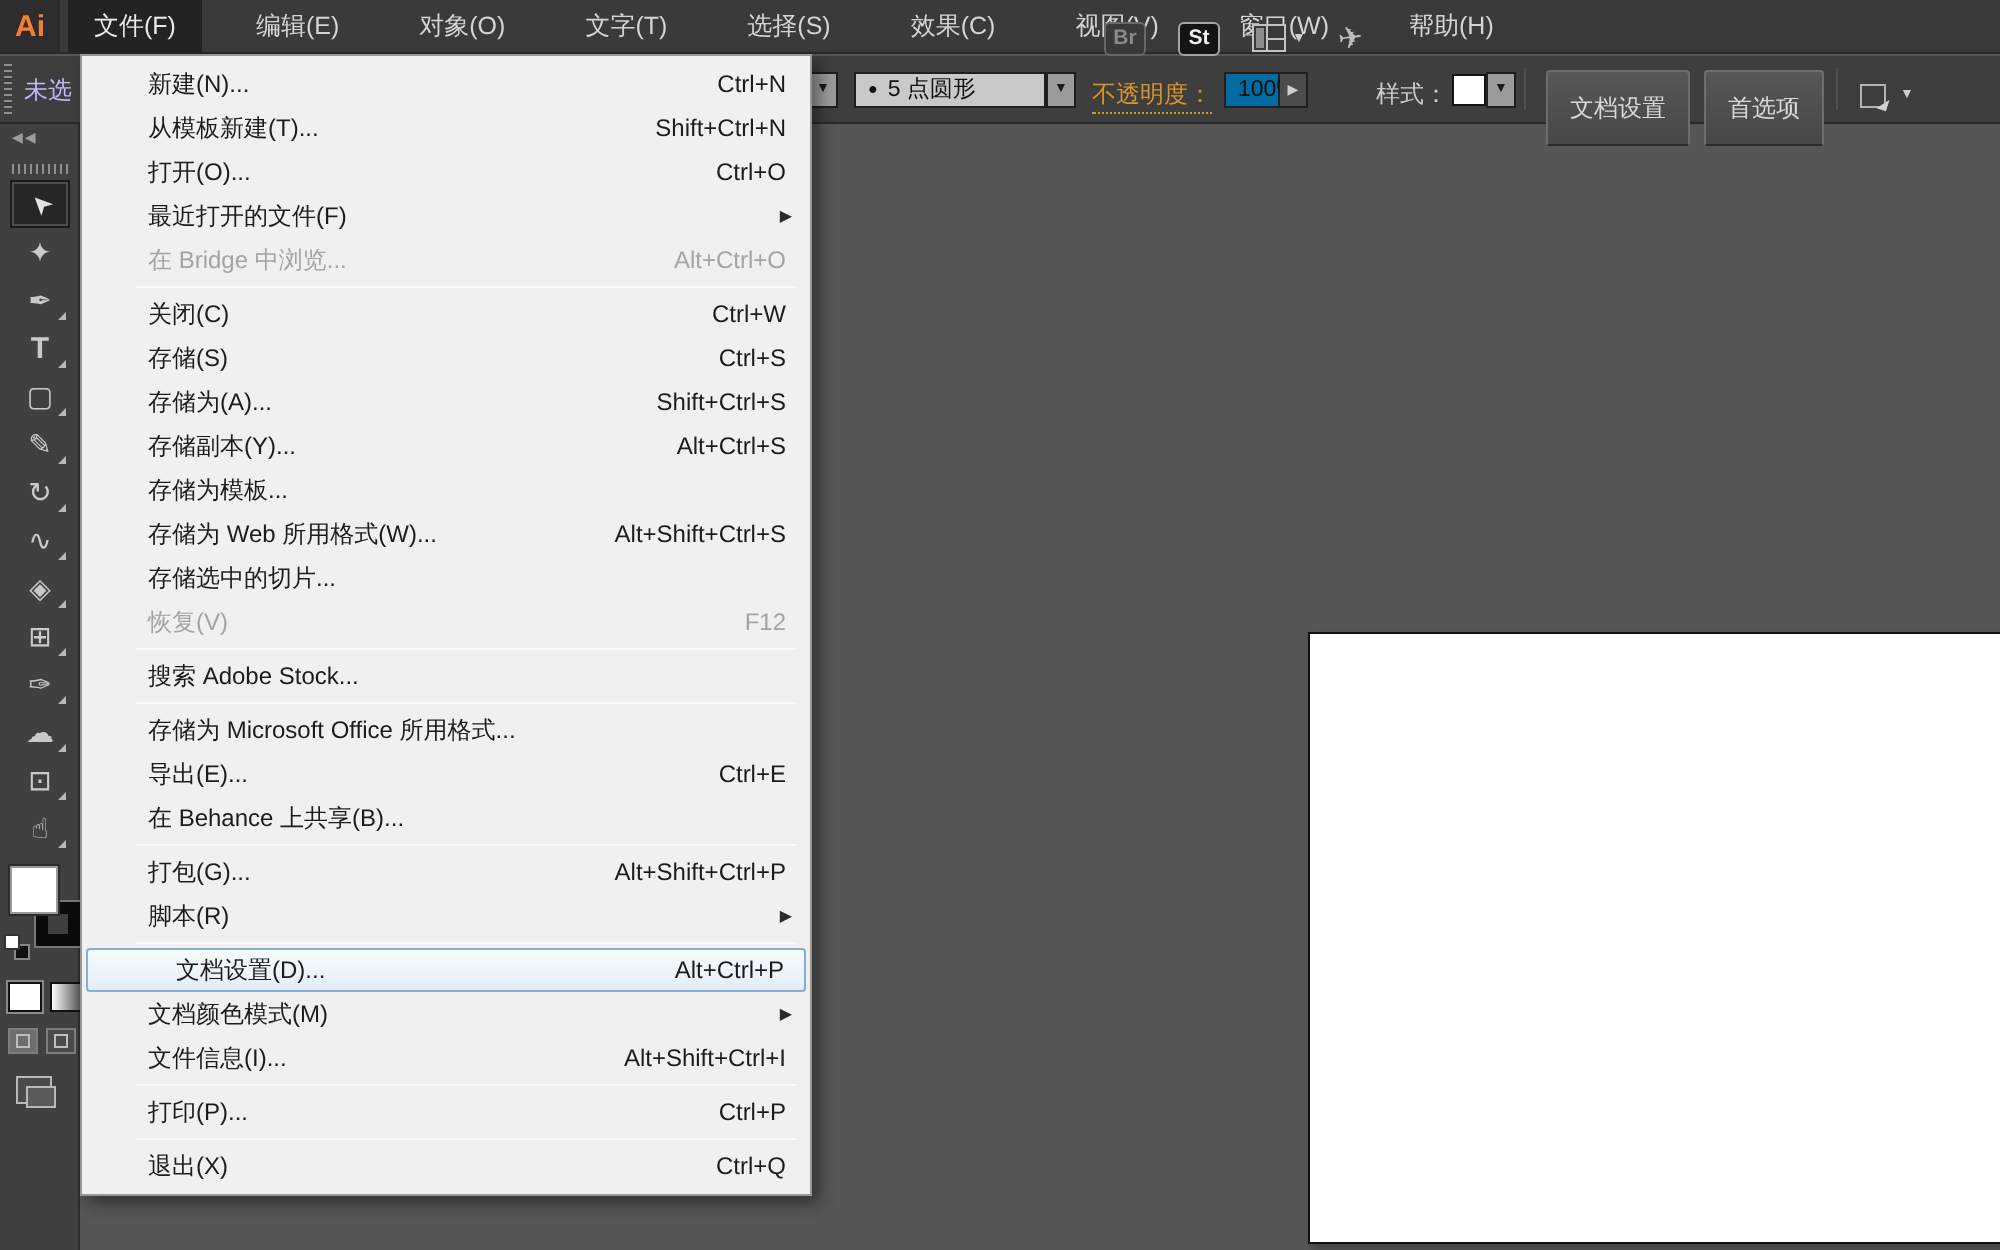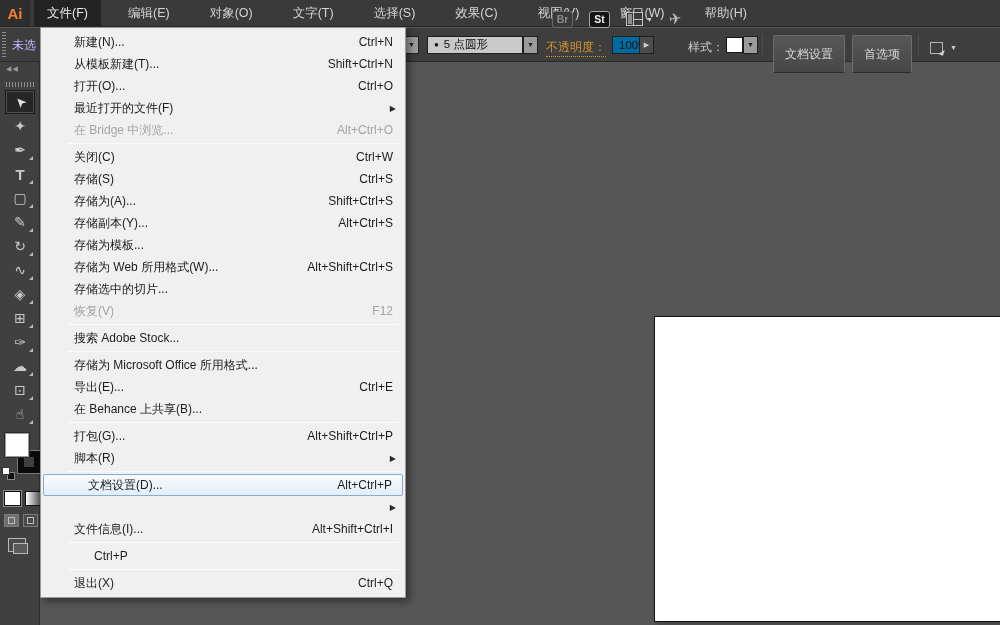--- a/index.html
+++ b/index.html
@@ -311,28 +311,30 @@
       <div class="menu-item" data-name="file-menu-item">
         <span class="mi-label" data-name="menu-item-label">脚本(R)</span>
         <span class="mi-sub" data-name="submenu-arrow-icon">▶</span>
       </div>
       <div class="menu-sep" data-name="menu-separator"></div>
       <div class="menu-item highlighted" data-name="file-menu-item">
         <span class="mi-label" data-name="menu-item-label">文档设置(D)...</span>
         <span class="mi-shortcut" data-name="menu-item-shortcut">Alt+Ctrl+P</span>
       </div>
       <div class="menu-item" data-name="file-menu-item">
+        <span class="mi-label" data-name="menu-item-label">文档颜色模式(M)</span>
         <span class="mi-sub" data-name="submenu-arrow-icon">▶</span>
       </div>
       <div class="menu-item" data-name="file-menu-item">
         <span class="mi-label" data-name="menu-item-label">文件信息(I)...</span>
         <span class="mi-shortcut" data-name="menu-item-shortcut">Alt+Shift+Ctrl+I</span>
       </div>
       <div class="menu-sep" data-name="menu-separator"></div>
       <div class="menu-item" data-name="file-menu-item">
+        <span class="mi-label" data-name="menu-item-label">打印(P)...</span>
         <span class="mi-shortcut" data-name="menu-item-shortcut">Ctrl+P</span>
       </div>
       <div class="menu-sep" data-name="menu-separator"></div>
       <div class="menu-item" data-name="file-menu-item">
         <span class="mi-label" data-name="menu-item-label">退出(X)</span>
         <span class="mi-shortcut" data-name="menu-item-shortcut">Ctrl+Q</span>
       </div>
     </div>
 
 </div>

